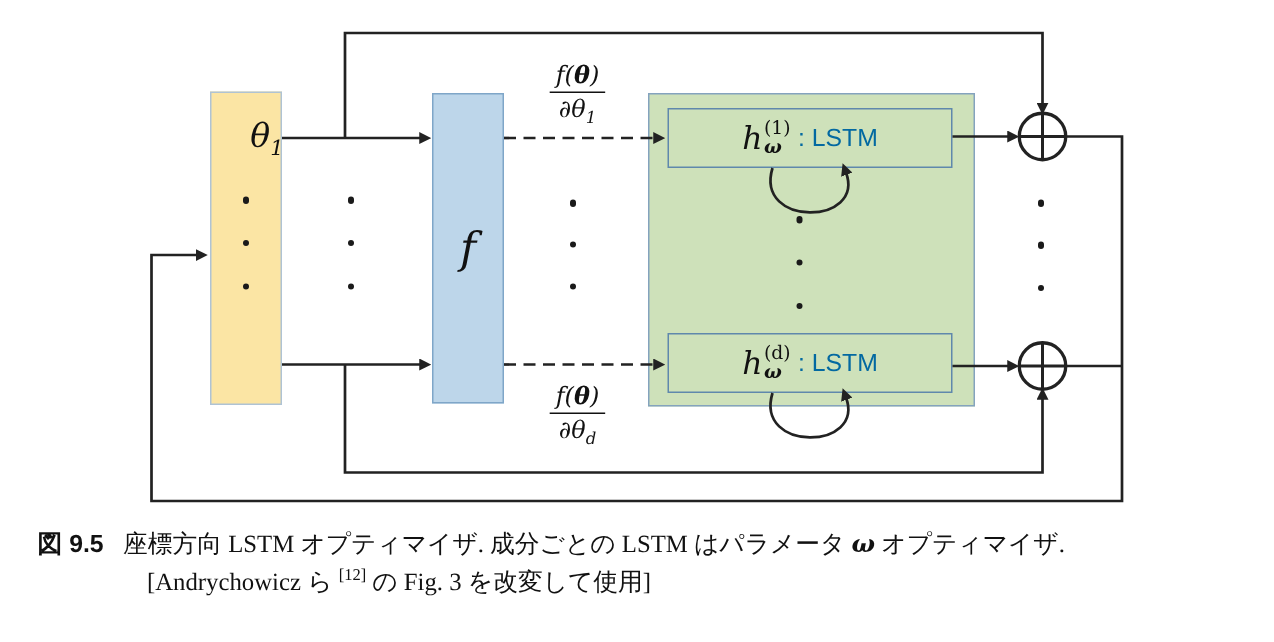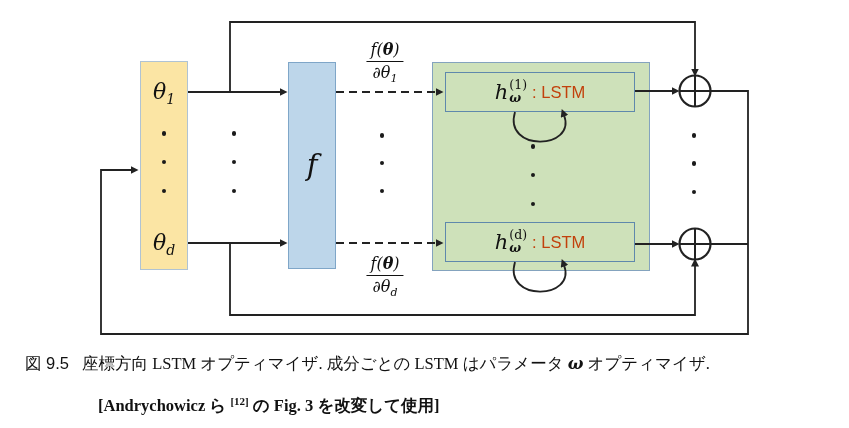--- a/index.html
+++ b/index.html
@@ -10,52 +10,52 @@
   .theta-box{left:140px;top:61px;width:48px;height:209px;background:#FBE5A4;border:1.5px solid #AFC3D4;z-index:1;}
   .f-box{left:288px;top:62px;width:48px;height:207px;background:#BDD6EA;border:1.5px solid #7FA6C8;z-index:1;}
   .lstm-panel{left:432px;top:62px;width:218px;height:209px;background:#CEE1BA;border:1.5px solid #84A3BE;z-index:1;}
   .lstm-box{position:absolute;box-sizing:border-box;left:445px;width:190px;height:40px;background:#CEE1BA;
             border:1.6px solid #5F88AC;display:flex;align-items:center;justify-content:center;z-index:2;}
   .lstm-top{top:72px;} .lstm-bottom{top:222px;}
   
   .theta-label{position:absolute;left:140px;width:48px;text-align:center;z-index:3;
                font-style:italic;font-size:22px;font-family:"DejaVu Serif",serif;line-height:28px;}
   .theta-label sub{font-size:14px;font-style:italic;}
-  .t-top{top:78px;} .t-bottom{top:229px;}
+  .t-top{top:78px;padding-left:14px;} .t-bottom{top:229px;}
   .f-label{position:absolute;left:288px;top:147px;width:48px;text-align:center;z-index:3;
            font-style:italic;font-size:29px;font-family:"DejaVu Serif",serif;line-height:36px;}
   .frac{position:absolute;left:385px;transform:translateX(-50%);text-align:center;z-index:3;
         font-style:italic;font-size:16px;font-family:"DejaVu Serif",serif;line-height:20px;}
   .frac .num{display:block;padding:0 4px 1px;border-bottom:1.4px solid #111;text-align:center;}
   .frac .den{display:block;padding-top:1px;}
   .frac sub{font-size:11px;}
   .bt{font-weight:bold;}
   .frac-top{top:40px;} .frac-bottom{top:254px;}
   .mh{font-style:italic;font-size:21px;font-family:"DejaVu Serif",serif;}
   .msupsub{display:inline-flex;flex-direction:column;align-items:flex-start;line-height:1.05;
            font-size:12.5px;margin-left:1px;transform:translateY(-1px);}
   .msup{font-style:normal;font-family:"DejaVu Serif",serif;}
   .msub{font-style:italic;font-weight:bold;font-family:"DejaVu Serif",serif;}
-  .mlstm{font-family:"Liberation Sans",sans-serif;font-size:16.5px;margin-left:5px;color:#c2410c;}
+  .mlstm{font-family:"Liberation Sans",sans-serif;font-size:16.5px;margin-left:5px;color:#0369a1;}
   
   .dots{position:absolute;display:flex;flex-direction:column;justify-content:space-between;width:5px;z-index:3;}
   .dots i{display:block;width:4.5px;height:4.5px;border-radius:50%;background:#1a1a1a;}
   .d1{left:161.5px;top:131px;height:62px;}
   .d2{left:231.5px;top:131px;height:62px;}
   .d3{left:379.5px;top:133px;height:60px;}
   .d4{left:530.5px;top:144px;height:62px;}
   .d5{left:691.5px;top:133px;height:61px;}
   
   svg.wires{position:absolute;left:0;top:0;z-index:4;pointer-events:none;}
   
   .caption{position:absolute;left:25px;top:353px;z-index:3;font-size:16.5px;line-height:20px;}
   .cap1{display:flex;gap:13px;align-items:baseline;}
-  .fig-num{font-family:"Liberation Sans","DejaVu Sans",sans-serif;font-weight:400;font-size:16.5px;white-space:nowrap;}
+  .fig-num{font-family:"Liberation Sans","DejaVu Sans",sans-serif;font-weight:700;font-size:16.5px;white-space:nowrap;}
   .omega{font-style:italic;font-weight:bold;font-family:"DejaVu Serif",serif;}
-  .cap2{margin:22px 0 0 73px;font-weight:bold;}
+  .cap2{margin:5px 0 0 73px;}
   sup.cite{font-size:11px;line-height:0;}
 </style>
 </head>
 <body>
 
 <div class="stage">
 
   <div class="box theta-box"></div>
   <div class="box f-box"></div>
   <div class="box lstm-panel"></div>
@@ -71,21 +71,20 @@
   <div class="lstm-box lstm-bottom">
     <span class="mh">h</span>
       <span class="msupsub">
         <span class="msup">(d)</span>
         <span class="msub">ω</span>
       </span>
       <span class="mlstm">: LSTM</span>
   </div>
 
   <div class="theta-label t-top"><span>θ</span><sub>1</sub></div>
-  <div class="theta-label t-bottom"><span>θ</span><sub>d</sub></div>
 
   <div class="f-label">f</div>
 
   <div class="frac frac-top">
     <span class="num"><span>f(</span><span class="bt">θ</span><span>)</span></span>
     <span class="den"><span>∂θ</span><sub>1</sub></span>
   </div>
   <div class="frac frac-bottom">
     <span class="num"><span>f(</span><span class="bt">θ</span><span>)</span></span>
     <span class="den"><span>∂θ</span><sub>d</sub></span>

